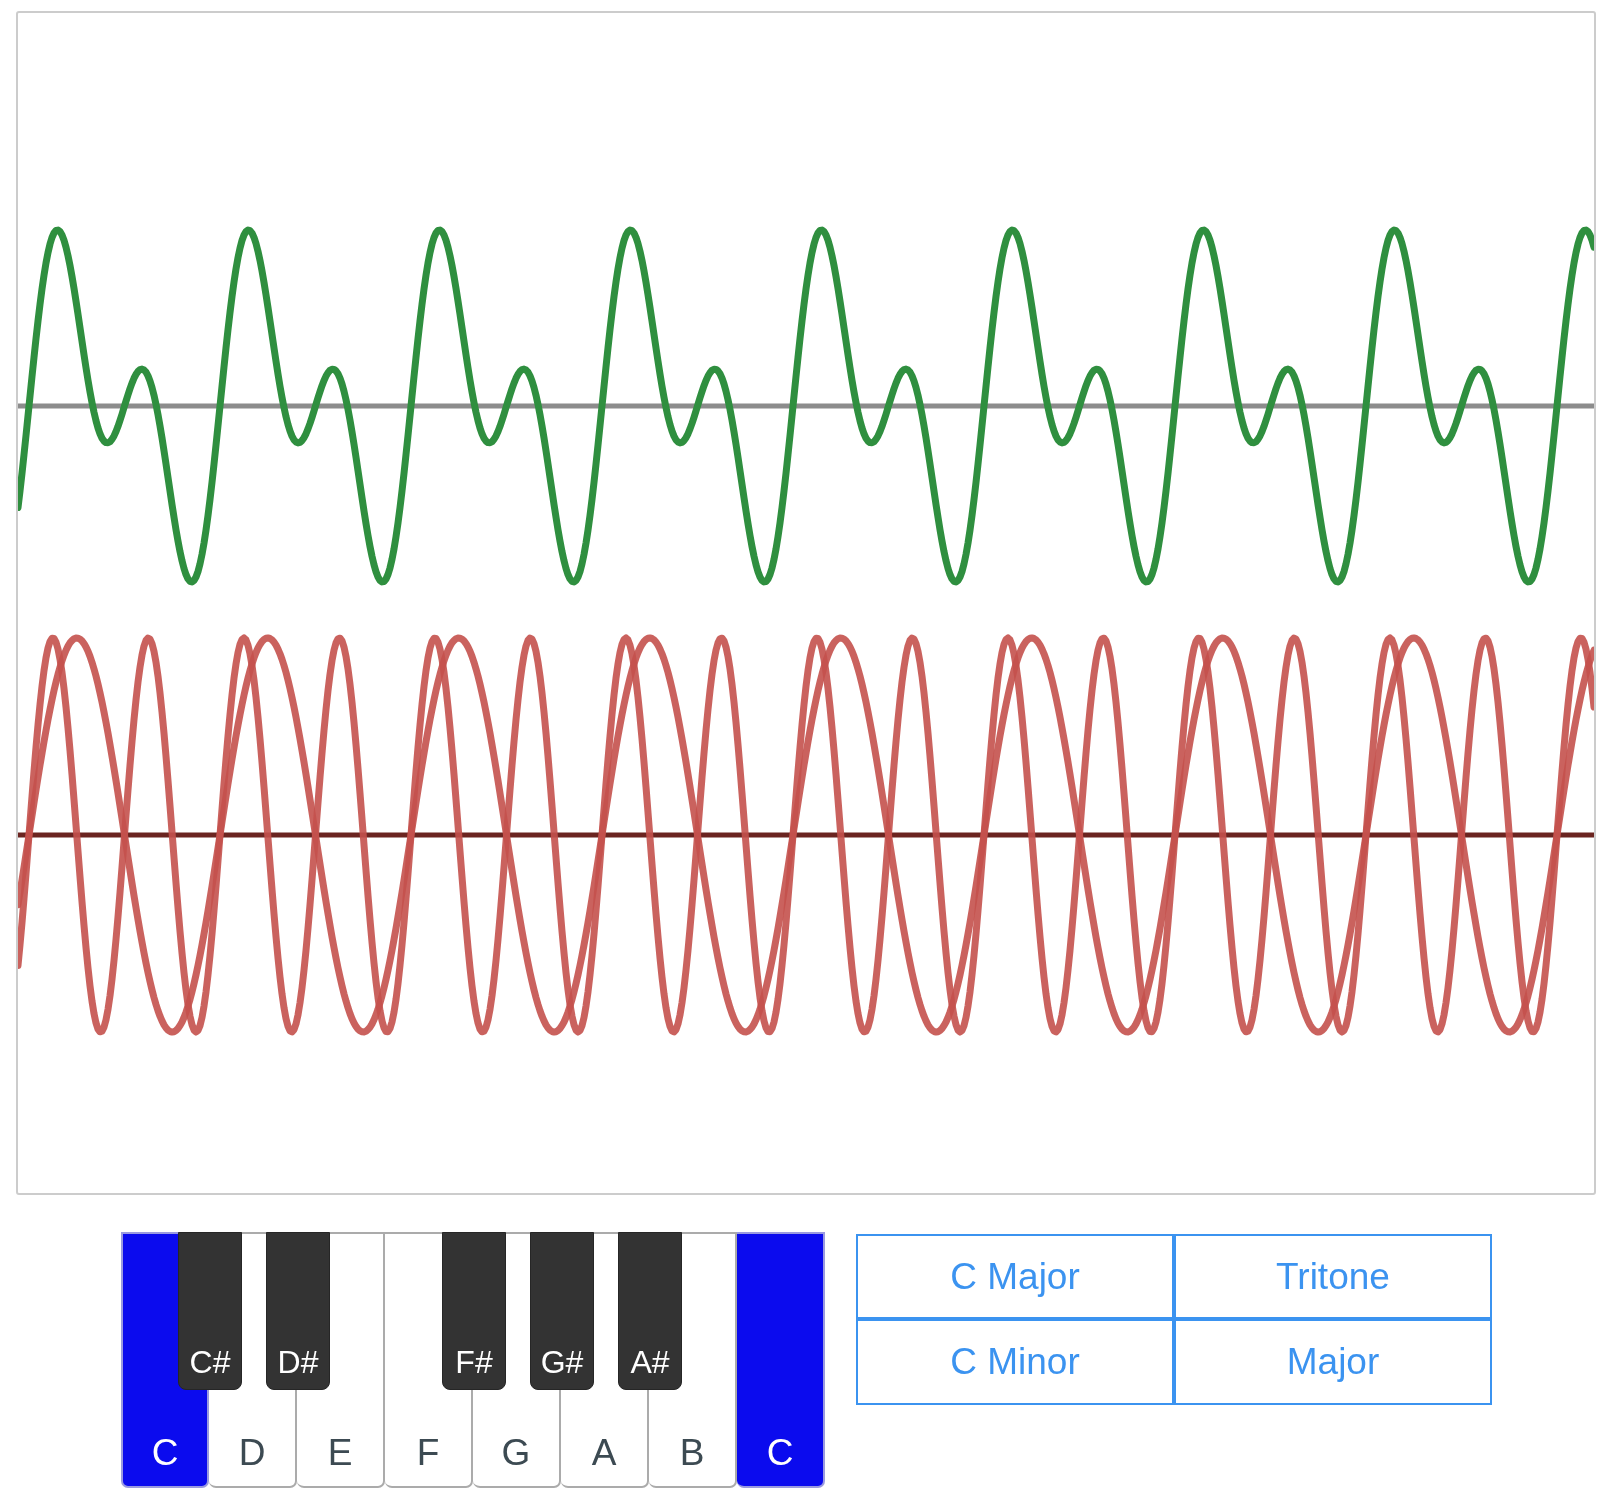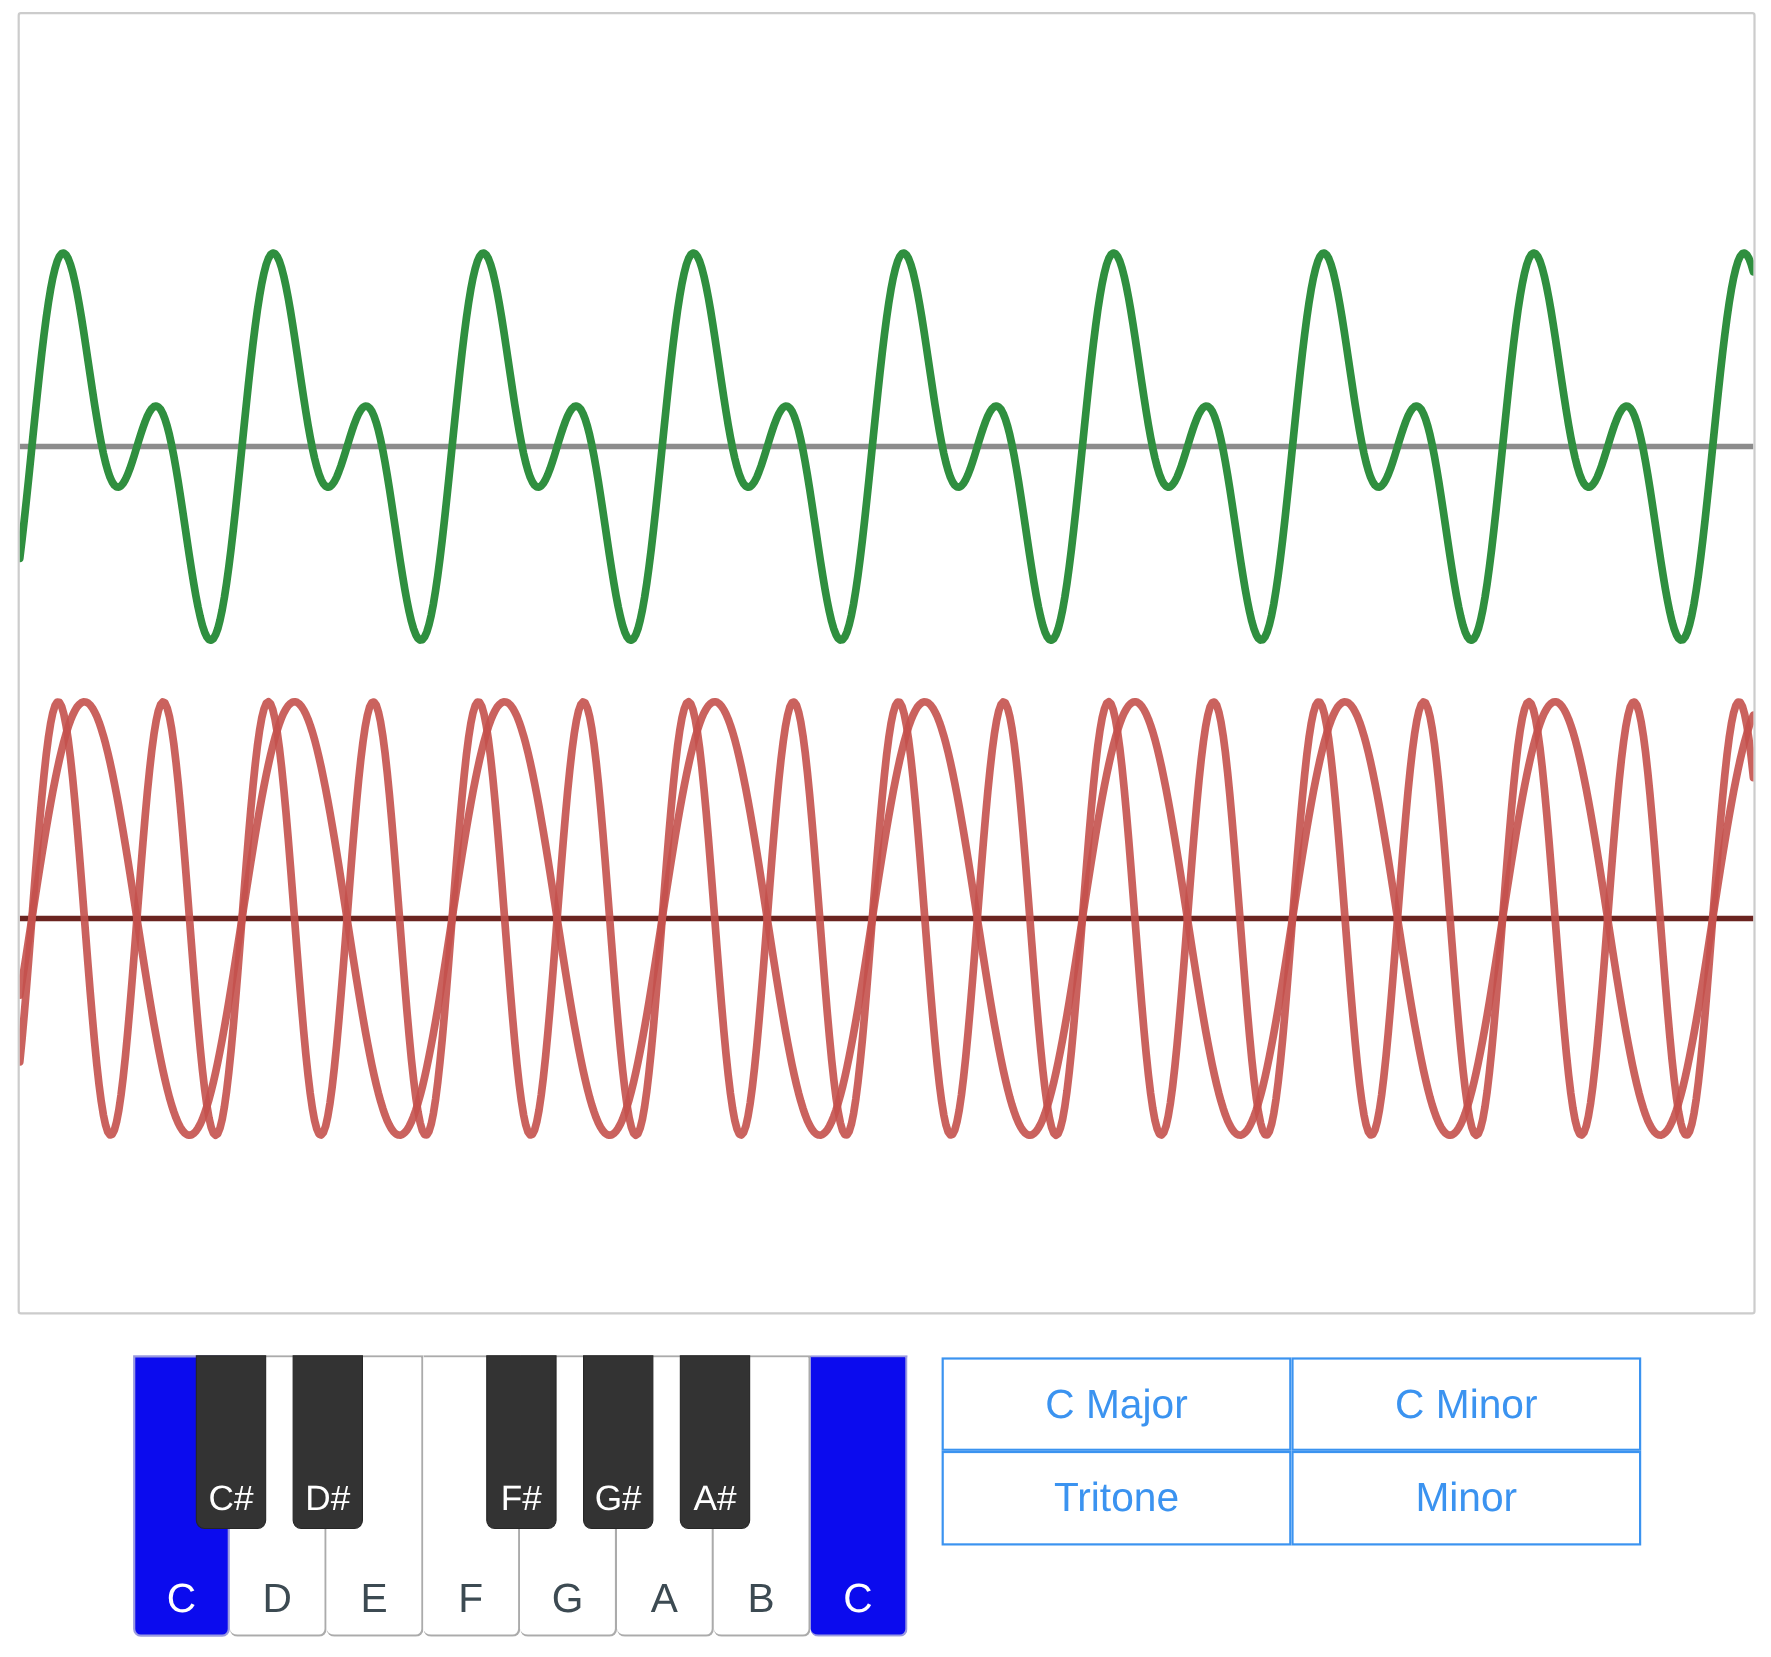--- a/index.html
+++ b/index.html
@@ -156,23 +156,23 @@
     <div class="black-key bk-4">
         <span class="key-label">A#</span>
       </div>
   </div>
 
   <div class="preset-table">
     <div class="preset-btn">
         <span>C Major</span>
       </div>
     <div class="preset-btn">
+        <span>Tritone</span>
+      </div>
+    <div class="preset-btn">
         <span>C Minor</span>
       </div>
     <div class="preset-btn">
-        <span>Tritone</span>
-      </div>
-    <div class="preset-btn">
-        <span>Minor</span>
+        <span>Major</span>
       </div>
   </div>
 
 </div>
 
 </body></html>

